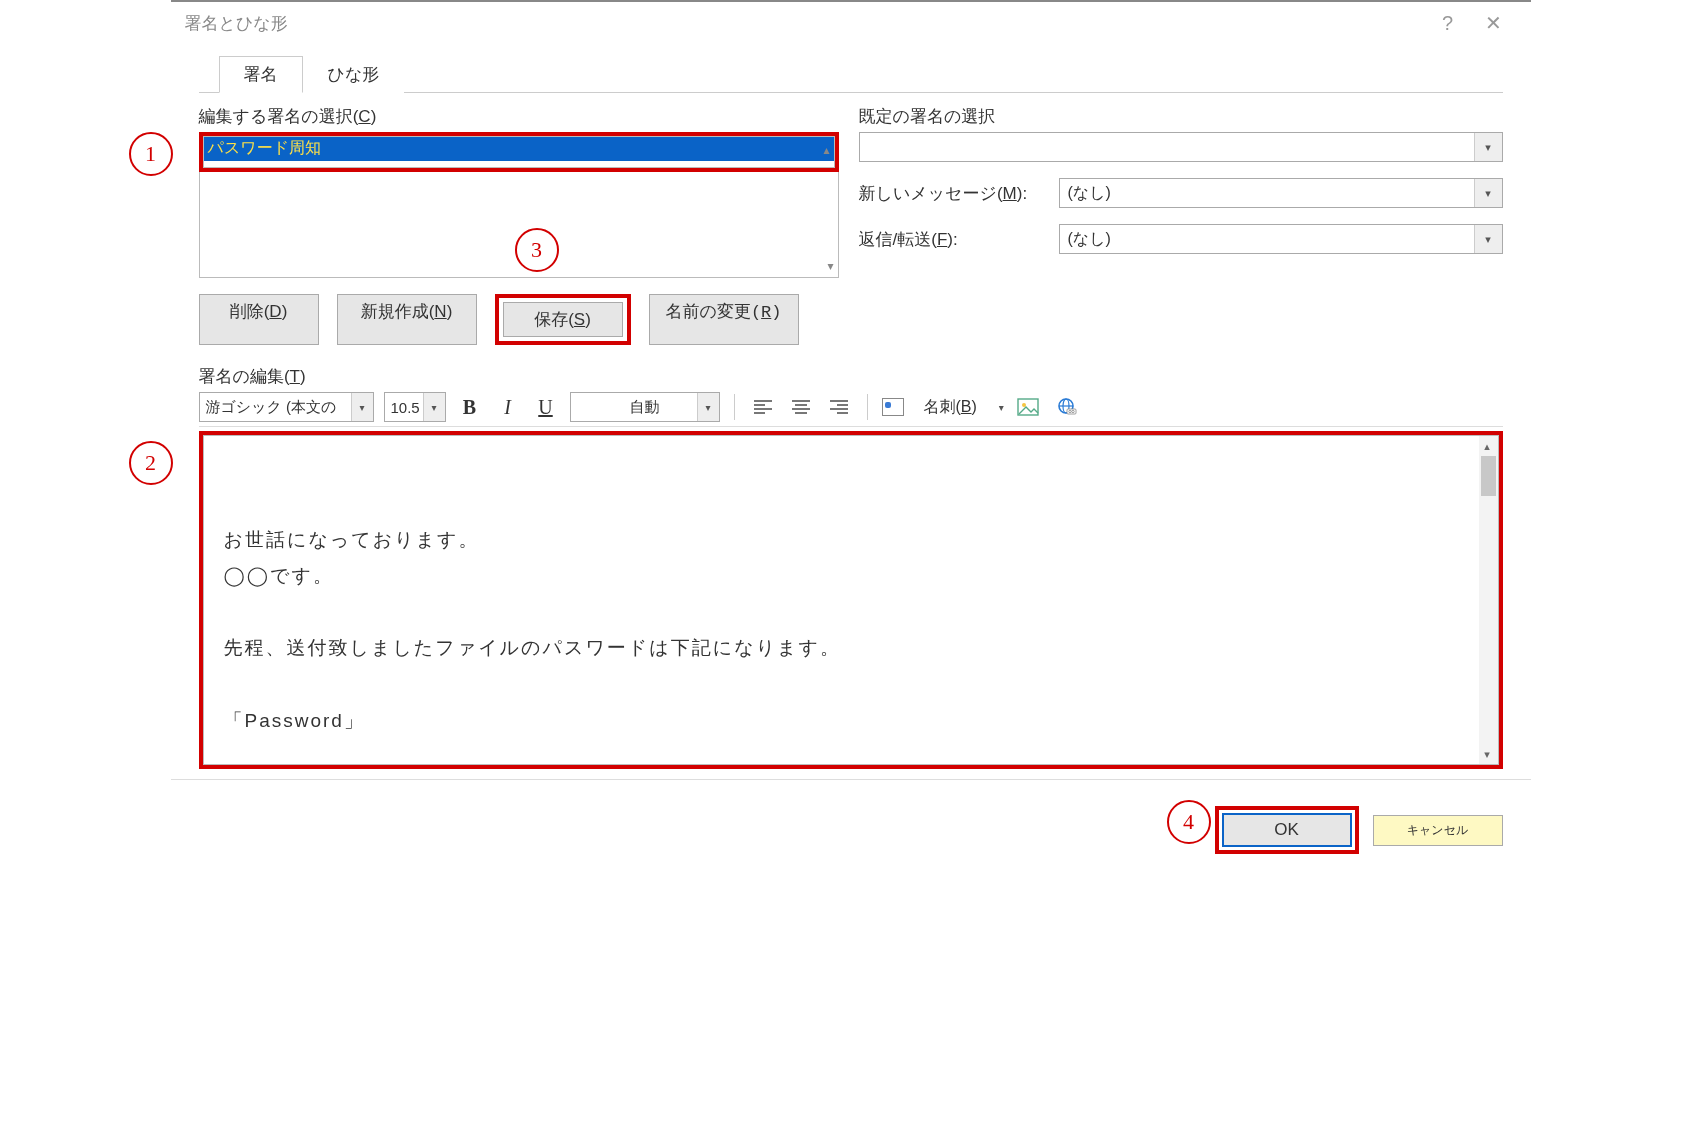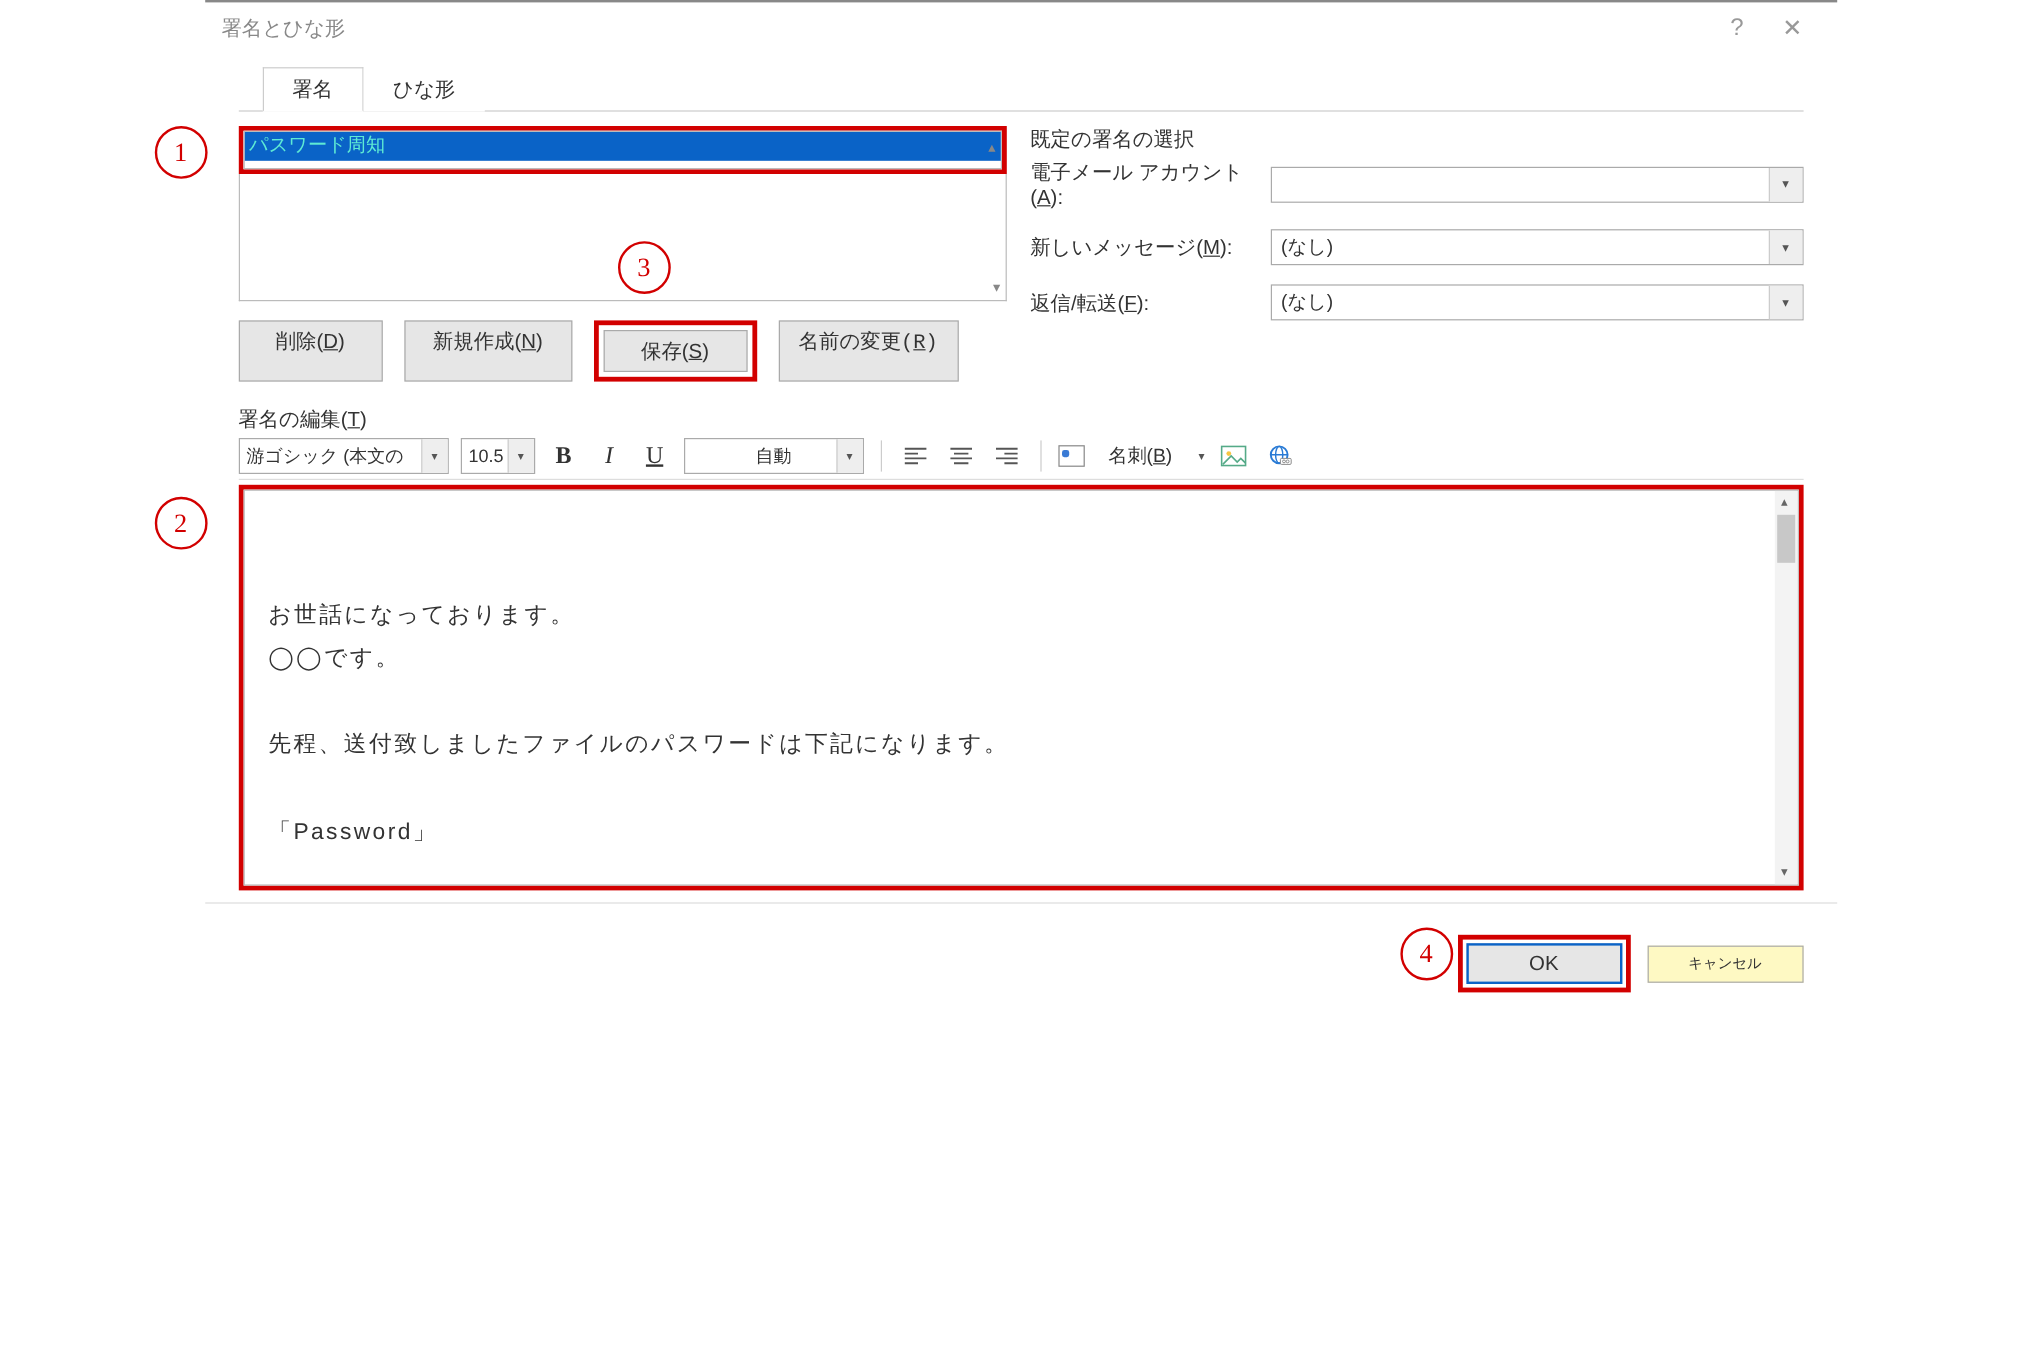--- a/index.html
+++ b/index.html
@@ -67,21 +67,21 @@
     font-size: 17px;
     margin-bottom: 4px;
   }
   .section-label .ul { text-decoration: underline; }
   .siglist-annot {
     border: 4px solid #d20000;
     padding: 0;
   }
   .siglist-item {
     background: #0a63c7;
-    color: #5eead4;
+    color: #fde047;
     padding: 1px 4px 2px 4px;
     font-size: 16px;
   }
   .btnrow {
     display: flex;
     gap: 18px;
     margin-top: 16px;
   }
   .btn {
     border: 1px solid #aaa;
@@ -238,20 +238,23 @@
   <div class="tabrow">
     <div class="tab">署名</div>
     <div class="tab inactive">ひな形</div>
   </div>
 
   <div class="content">
 
     <div class="upper">
 
       <div class="left">
+        <div class="section-label">
+          <span>編集する署名の選択(</span><span class="ul">C</span><span>)</span>
+        </div>
 
         <div style="position:relative;">
           <div class="annot-circle" style="left:-70px;top:0;">1</div>
           <div class="siglist-annot">
             <div style="border:1px solid #bbb;height:32px;background:#fff;position:relative;">
               <div class="siglist-item">パスワード周知</div>
               <div style="position:absolute;right:4px;top:6px;color:#888;font-size:12px;">▴</div>
             </div>
           </div>
           <div style="border:1px solid #bbb;border-top:none;height:106px;background:#fff;position:relative;">
@@ -275,23 +278,20 @@
           <div class="btn w4">
             <span>名前の変更(</span><span class="ul">R</span><span>)</span>
           </div>
         </div>
       </div>
 
       <div class="right">
         <div class="section-label">既定の署名の選択</div>
 
         <div class="form-row">
-          <div class="form-label">
-            <span>電子メール アカウント(</span><span class="ul">A</span><span>):</span>
-          </div>
           <div class="combo">
             <span></span>
             <span class="arrow">▾</span>
           </div>
         </div>
 
         <div class="form-row">
           <div class="form-label">
             <span>新しいメッセージ(</span><span class="ul">M</span><span>):</span>
           </div>

